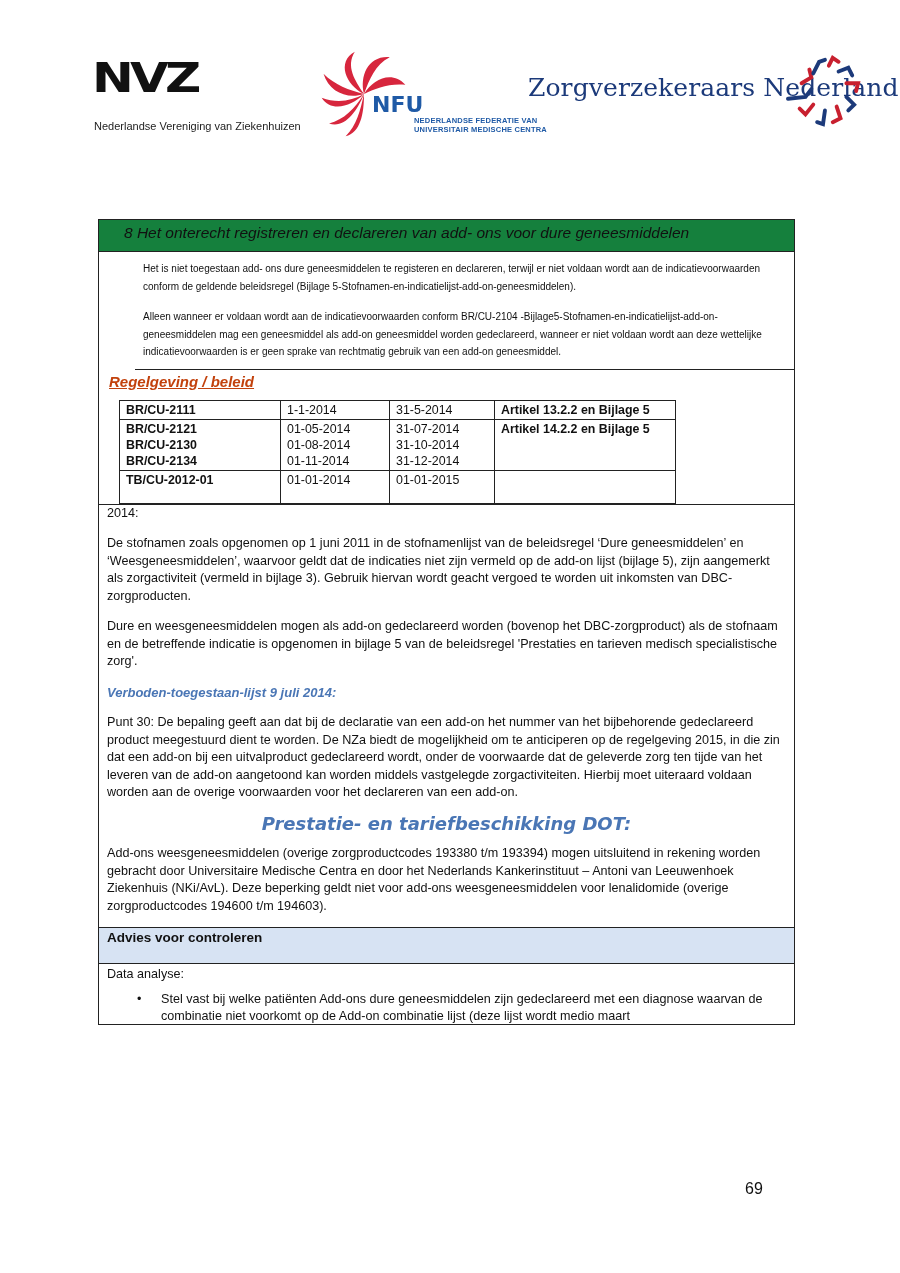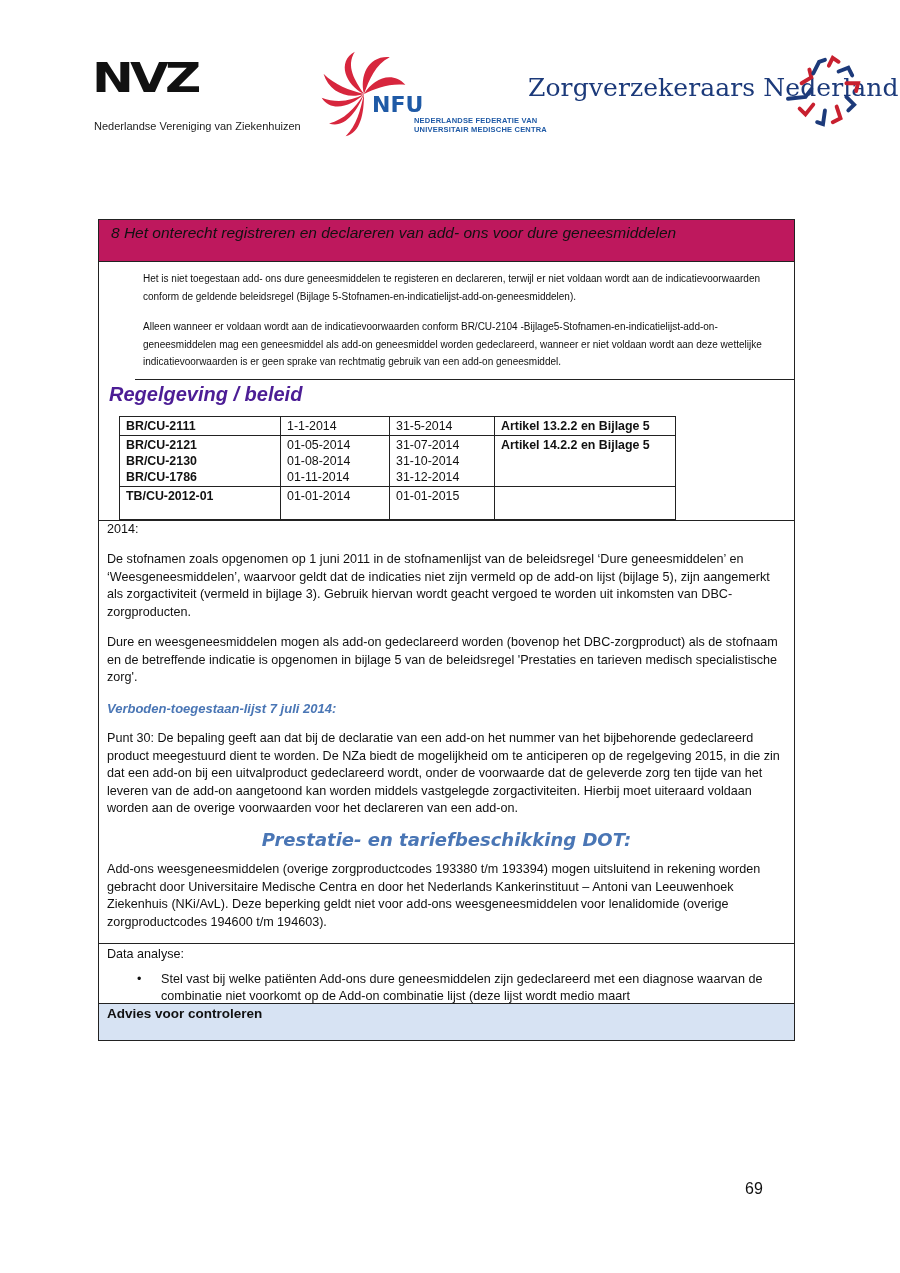--- a/index.html
+++ b/index.html
@@ -16,27 +16,27 @@
   .nfu-sub { position: absolute; left: 96px; top: 68px; font-size: 7.5px; font-weight: bold; color: #1f5aa6; line-height: 9px; letter-spacing: 0.2px; white-space: nowrap; }
 
   .logo-zn { position: absolute; left: 528px; top: 52px; width: 340px; height: 80px; }
   .zn-text { position: absolute; left: 0; top: 21px; font-family: "DejaVu Serif", serif; font-size: 25px; color: #1c3a7a; white-space: nowrap; letter-spacing: 0.1px; }
   .zn-mark { position: absolute; left: 256px; top: 2px; width: 78px; height: 74px; }
 
   
   .doc-table { position: absolute; left: 98px; top: 219px; width: 697px; border: 1.5px solid #222; box-sizing: border-box; }
   .row { border-bottom: 1.5px solid #222; box-sizing: border-box; }
   .row:last-child { border-bottom: none; }
-  .row-head { background: #be185d; height: 42px; padding: 4px 12px; box-sizing: border-box; }
+  .row-head { background: #15803d; height: 32px; padding: 4px 25px; box-sizing: border-box; }
   .title-8 { font-style: italic; font-size: 15.5px; color: #111; }
   .row-text { padding: 8px 8px 8px 8px; font-size: 10px; line-height: 17.5px; margin-left: 36px; }
   .row-text p { margin: 0 0 13px 0; }
   .row-text p:last-child { margin-bottom: 0; }
 
-  .sub-heading { font-style: italic; font-weight: bold; color: #4c1d95; font-size: 20px; margin: 0 0 10px 2px; }
+  .sub-heading { font-style: italic; font-weight: bold; color: #c2410c; font-size: 15px; margin: 0 0 10px 2px; text-decoration: underline; }
   .sub-heading-sm { font-style: italic; font-weight: bold; color: #4a76b5; font-size: 13px; margin: 0 0 13px 0; }
   .sub-heading-dot { font-style: italic; font-weight: bold; color: #4a76b5; font-size: 18px; font-family: "DejaVu Sans", sans-serif; margin: 0 0 13px 0; text-align: center; }
 
   .reg-row { padding: 3px 8px 0 8px; }
   table.reg { border-collapse: collapse; width: 557px; margin-left: 12px; font-size: 12.4px; }
   table.reg td { border: 1.5px solid #222; vertical-align: top; padding: 1px 6px; line-height: 16px; }
   table.reg td.c1 { width: 148px; font-weight: bold; }
   table.reg td.c2 { width: 96px; }
   table.reg td.c3 { width: 92px; }
   table.reg td.c4 { font-weight: bold; }
@@ -116,21 +116,21 @@
             <tr>
           <td class="c1">BR/CU-2111</td>
           <td class="c2">1-1-2014</td>
           <td class="c3">31-5-2014</td>
           <td class="c4">Artikel 13.2.2 en Bijlage 5</td>
         </tr>
         <tr>
           <td class="c1">
             <div>BR/CU-2121</div>
             <div>BR/CU-2130</div>
-            <div>BR/CU-1786</div>
+            <div>BR/CU-2134</div>
           </td>
           <td class="c2">
             <div>01-05-2014</div>
             <div>01-08-2014</div>
             <div>01-11-2014</div>
           </td>
           <td class="c3">
             <div>31-07-2014</div>
             <div>31-10-2014</div>
             <div>31-12-2014</div>
@@ -147,35 +147,35 @@
         </table>
     </div>
   </div>
 
   <div class="row after-reg">
     <p style="margin:0 0 13px 0;">2014:</p>
     <p style="margin:0 0 13px 0;">De stofnamen zoals opgenomen op 1 juni 2011 in de stofnamenlijst van de beleidsregel ‘Dure geneesmiddelen’ en ‘Weesgeneesmiddelen’, waarvoor geldt dat de indicaties niet zijn vermeld op de add-on lijst (bijlage 5), zijn aangemerkt als zorgactiviteit (vermeld in bijlage 3). Gebruik hiervan wordt geacht vergoed te worden uit inkomsten van DBC-zorgproducten.</p>
 
     <p style="margin:0 0 13px 0;">Dure en weesgeneesmiddelen mogen als add-on gedeclareerd worden (bovenop het DBC-zorgproduct) als de stofnaam en de betreffende indicatie is opgenomen in bijlage 5 van de beleidsregel 'Prestaties en tarieven medisch specialistische zorg'.</p>
 
-    <div class="sub-heading-sm">Verboden-toegestaan-lijst 7 juli 2014:</div>
+    <div class="sub-heading-sm">Verboden-toegestaan-lijst 9 juli 2014:</div>
     <p style="margin:0 0 13px 0;">Punt 30: De bepaling geeft aan dat bij de declaratie van een add-on het nummer van het bijbehorende gedeclareerd product meegestuurd dient te worden. De NZa biedt de mogelijkheid om te anticiperen op de regelgeving 2015, in die zin dat een add-on bij een uitvalproduct gedeclareerd wordt, onder de voorwaarde dat de geleverde zorg ten tijde van het leveren van de add-on aangetoond kan worden middels vastgelegde zorgactiviteiten. Hierbij moet uiteraard voldaan worden aan de overige voorwaarden voor het declareren van een add-on.</p>
 
     <div class="sub-heading-dot">Prestatie- en tariefbeschikking DOT:</div>
     <p style="margin:0 0 4px 0;">Add-ons weesgeneesmiddelen (overige zorgproductcodes 193380 t/m 193394) mogen uitsluitend in rekening worden gebracht door Universitaire Medische Centra en door het Nederlands Kankerinstituut – Antoni van Leeuwenhoek Ziekenhuis (NKi/AvL). Deze beperking geldt niet voor add-ons weesgeneesmiddelen voor lenalidomide (overige zorgproductcodes 194600 t/m 194603).</p>
+  </div>
+
+  <div class="row advies-head">
+    <div>Advies voor controleren</div>
   </div>
 
   <div class="row advies-body">
     <div>Data analyse:</div>
     <ul class="bullet-list">
       <li>
         <span class="bullet-glyph">•</span>
         <span>Stel vast bij welke patiënten Add-ons dure geneesmiddelen zijn gedeclareerd met een diagnose waarvan de combinatie niet voorkomt op de Add-on combinatie lijst (deze lijst wordt medio maart</span>
       </li>
     </ul>
   </div>
-
-  <div class="row advies-head">
-    <div>Advies voor controleren</div>
-  </div>
 </div>
 
 <div class="page-number">69</div>
 
 </body></html>

